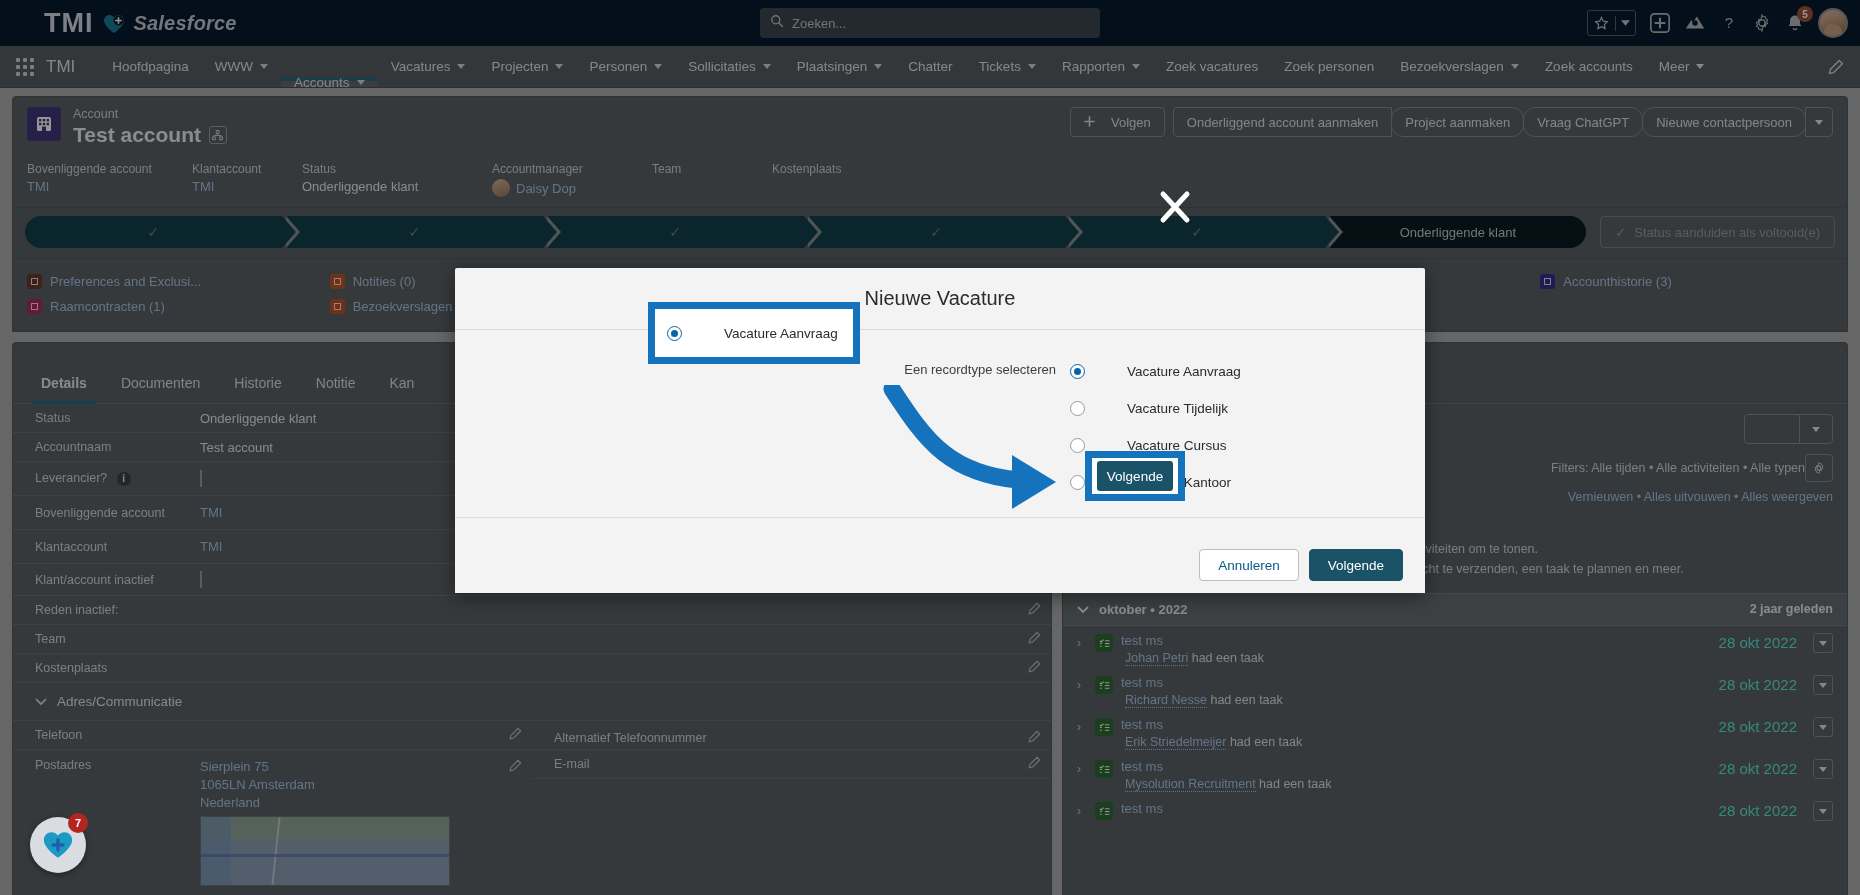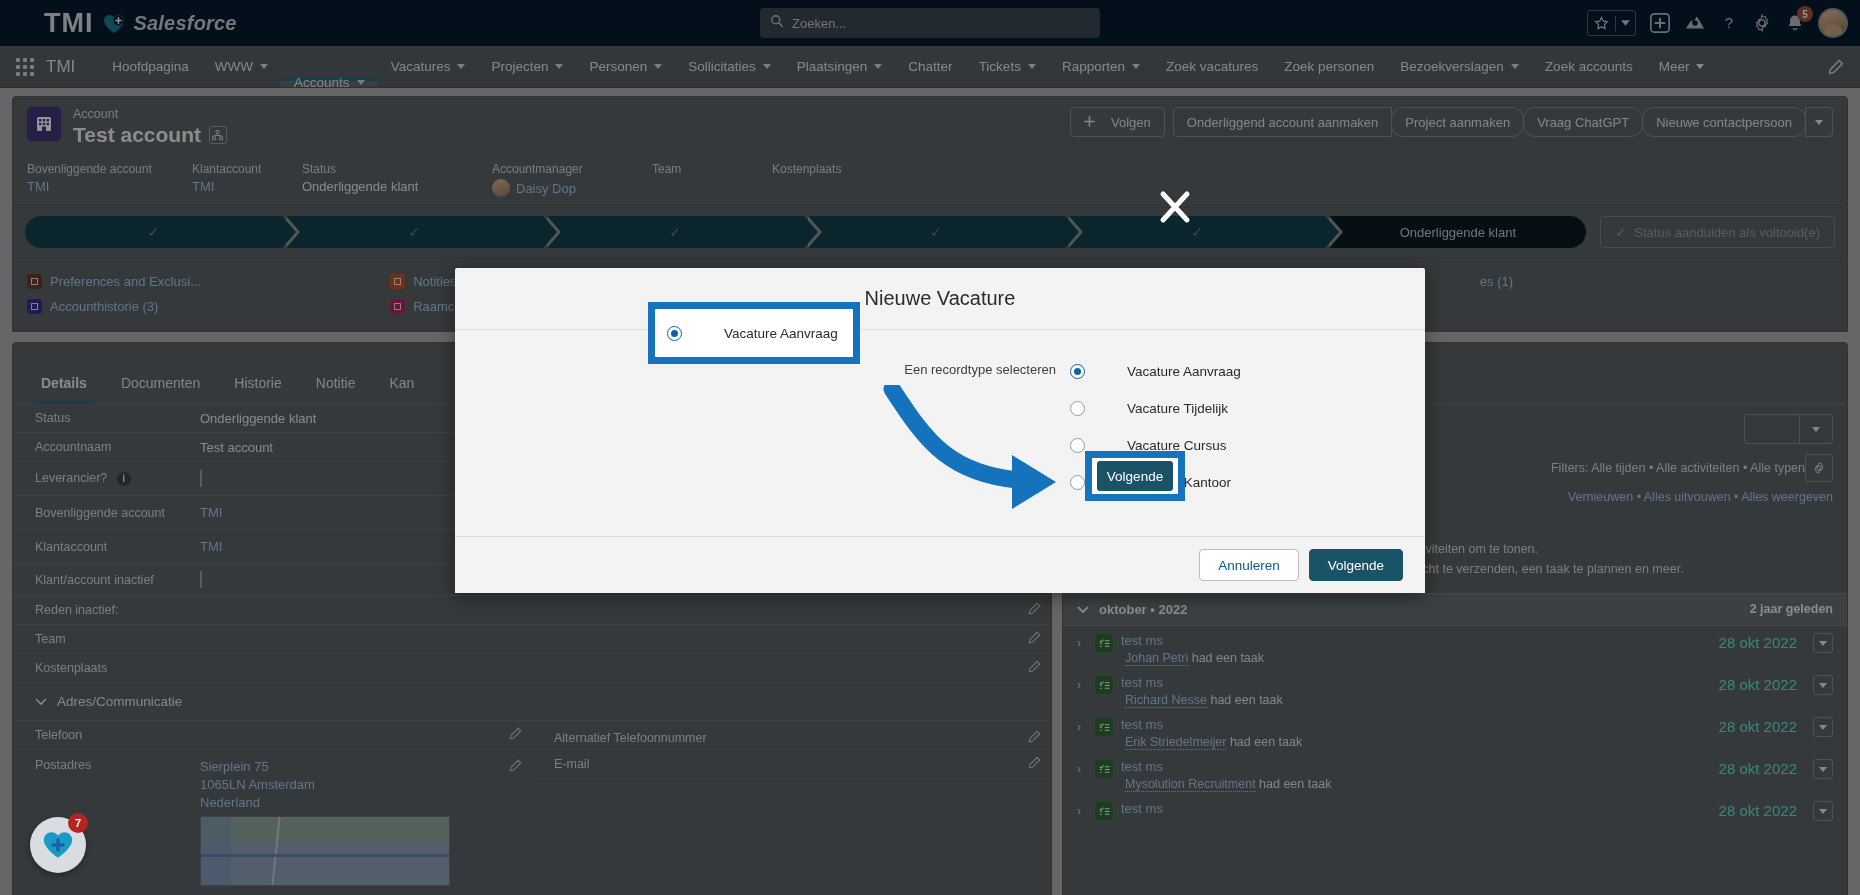--- a/index.html
+++ b/index.html
@@ -183,21 +183,21 @@
   .path-btn {
     height:32px; border:1px solid #7d8388; border-radius:4px;
     color:#9aa0a5; font-size:13px; padding:0 14px;
     display:flex; align-items:center; gap:8px; background:transparent;
   }
 
   
   .quick {
     background:#5e6266; border:1px solid #53575b; border-top:none;
     padding:10px 14px 12px 14px;
-    display:grid; grid-template-columns: repeat(5, 1fr);
+    display:grid; grid-template-columns: repeat(6, 1fr);
     grid-auto-rows: 25px; column-gap: 10px; row-gap: 0;
   }
   .ql { display:flex; align-items:center; gap:8px; font-size:13px; color:#a8c8e8; }
   .qicon { width:15px;height:15px;border-radius:3px; display:flex;align-items:center;justify-content:center;}
   .qicon span{display:block;width:7px;height:7px;border:1.5px solid rgba(255,255,255,.85);}
 
   
   .body {
     display: flex; gap: 10px; padding: 10px 12px 0 12px;
     height: calc(895px - 46px - 42px - 8px - 96px - 50px - 60px);
@@ -347,22 +347,22 @@
   .rt-options { padding-top: 2px; }
   .rt-opt { display:flex; align-items:center; gap:12px; height: 27px; margin-bottom:10px;}
   .radio {
     width:15px;height:15px;border-radius:50%;border:1px solid #9a9a9a;
     background:#fff; flex:none; display:flex; align-items:center; justify-content:center;
   }
   .radio.on { border-color:#0b63a5; }
   .radio.on::after{ content:""; width:7px;height:7px;border-radius:50%;background:#0b63a5;}
   .rt-opt .txt { font-size:13.5px; color:#2b2b2b; margin-left:30px;}
   .modal-foot {
-    height: 57px; border-top:1px solid #dcdcdc; background:#f3f3f3;
-    display:flex; align-items:center; justify-content:flex-end;
+    height: 76px; border-top:1px solid #dcdcdc; background:#f3f3f3;
+    display:flex; align-items:flex-end; justify-content:flex-end;
     padding: 12px 22px; gap: 10px;
   }
   .mbtn {
     height:32px; padding:0 18px; font-size:13.5px; border-radius:4px;
     display:flex;align-items:center;justify-content:center; cursor:pointer;
   }
   .mbtn-cancel { background:#fff; border:1px solid #bdbdbd; color:#0b5a8a; }
   .mbtn-next { background:#1a5268; border:1px solid #1a5268; color:#fff; }
 
   

